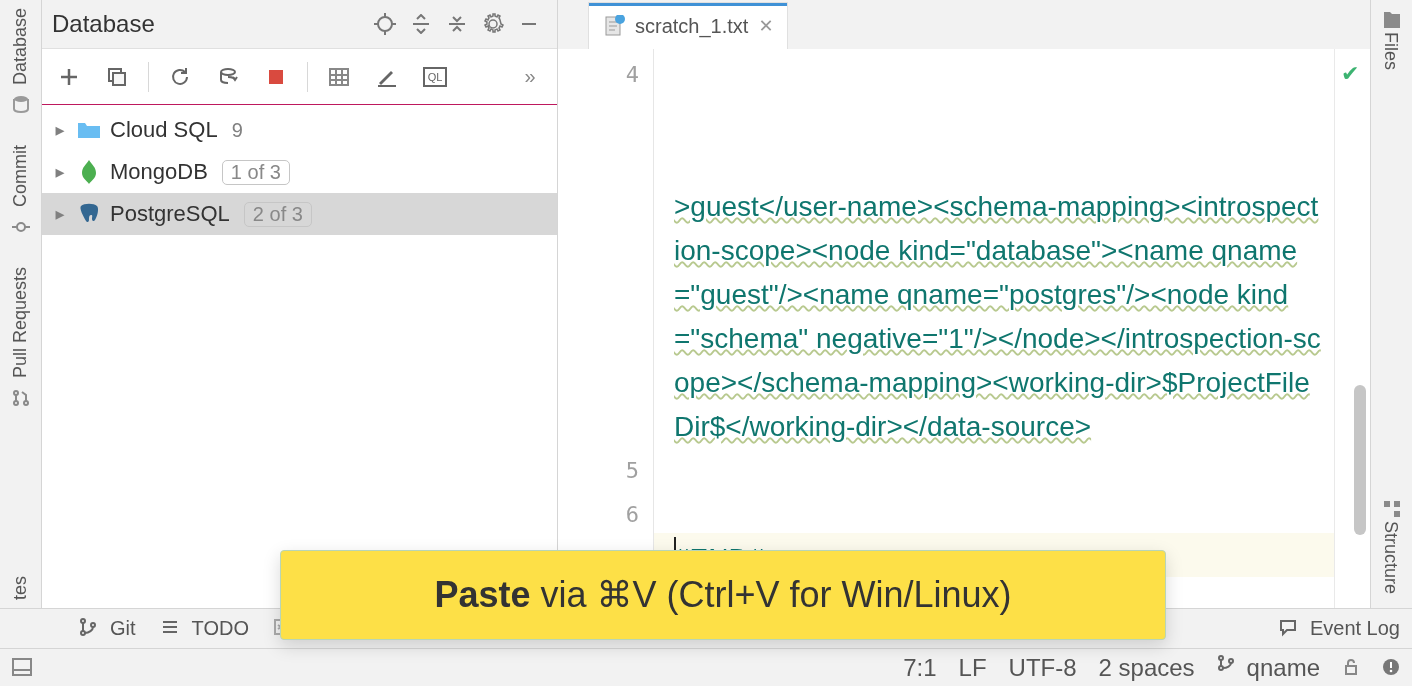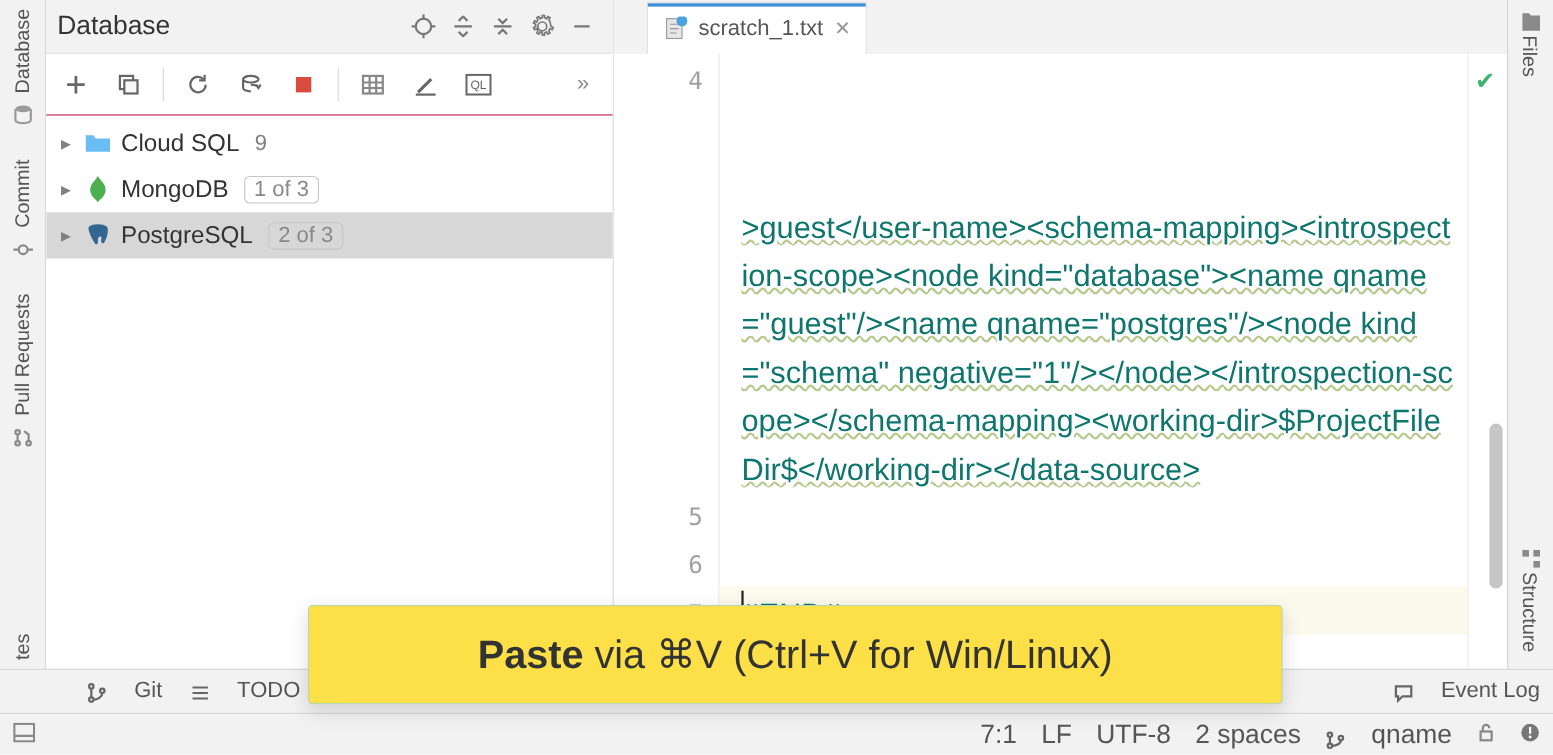--- a/index.html
+++ b/index.html
@@ -35,21 +35,21 @@
 .doc-body { flex:1; display:flex; min-height:0; position:relative;}
 .gutter { width:96px; border-right:1px solid #e6e6e6; text-align:right; padding:4px 14px 0 0; color:#a0a0a0; font-size:22px; font-family:"Menlo","Consolas",monospace; line-height:44px;}
 .code { flex:1; position:relative; overflow:hidden; white-space:pre-wrap; font-family:Liberation Sans, sans-serif; font-size:28px; color:#0f766e; padding:4px 12px 0 20px; line-height:44px; word-break:break-all;}
 .code .cursor-line { position:absolute; left:0; right:0; height:44px; background:#fcfaed;}
 .code .caret { position:absolute; width:2px; height:36px; background:#222;}
 .rt-band { width:36px; border-left:1px solid #e9e9e9; position:relative;}
 .rt-check { position:absolute; top:12px; left:6px; color:#3cb371; font-size:22px;}
 .rt-scroll { position:absolute; right:4px; top:336px; width:12px; height:150px; background:#c6c6c6; border-radius:6px;}
 .right-rail { width:42px; background:#f2f2f2; border-left:1px solid #d5d5d5; display:flex; flex-direction:column; align-items:center; padding-top:8px; gap:30px;}
 .bottom-bar { height:40px; border-top:1px solid #d5d5d5; background:#f2f2f2; display:flex; align-items:center; padding:0 12px; gap:24px; font-size:20px; color:#555;}
-.bb-item{display:flex;align-items:flex-end;gap:24px;cursor:pointer;}
+.bb-item{display:flex;align-items:flex-start;gap:12px;cursor:pointer;}
 .bb-item.faded{color:#a0a0a0;}
 .status-bar { height:38px; border-top:1px solid #d5d5d5; background:#f2f2f2; display:flex; align-items:center; padding:0 12px; gap:22px; font-size:24px; color:#555;}
 .status-bar .sp{flex:1;}
 .hint-toast { position:absolute; left:280px; bottom:46px; width:886px; height:90px; background:#fde047; border:1px solid #b8d5b6; border-radius:4px; box-shadow:0 6px 18px rgba(0,0,0,0.15); display:flex; align-items:center; justify-content:center; font-size:36px; color:#333;}
 .hint-toast b{font-weight:700;}
 .underline-wavy{text-decoration: underline wavy #b8c98f; text-decoration-thickness:2px;}
 </style>
 </head>
 <body>
 

